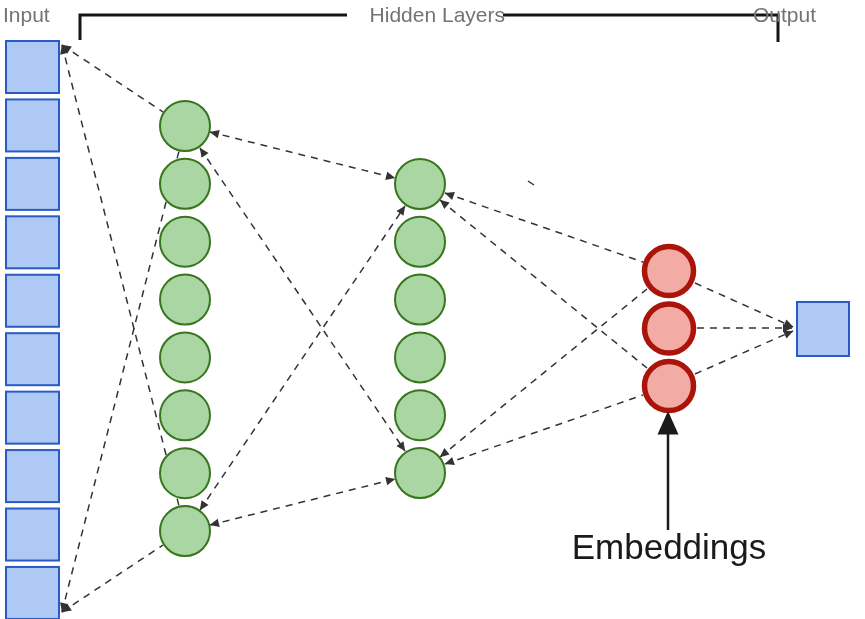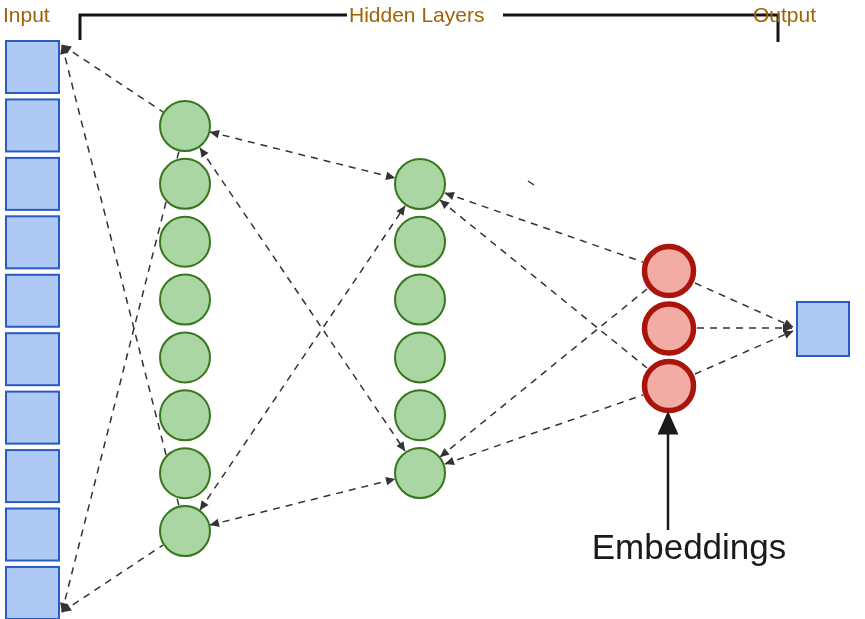--- a/index.html
+++ b/index.html
@@ -9,35 +9,34 @@
     background:#ffffff;
     font-family:"Liberation Sans", sans-serif;
     overflow:hidden;
   }
   .stage svg{position:absolute;left:0;top:0;}
   .lbl{
     position:absolute;
     top:2px;
     font-size:21px;
     line-height:26px;
-    color:#a16207;
+    color:#737373;
     white-space:nowrap;
   }
   #lbl-input{left:3px;}
-  #lbl-hidden{left:349px;width:156px;text-align:left;}
+  #lbl-hidden{left:349px;width:156px;text-align:right;}
   #lbl-output{left:753px;}
   #lbl-embeddings{
     position:absolute;
     top:527px;left:569px;width:200px;
     text-align:center;
     font-size:35px;
     line-height:40px;
     color:#1a1a1a;
     white-space:nowrap;
-    margin-left:20px;
   }
 </style>
 </head>
 <body>
 
 <div class="stage">
 
   <svg id="diagram-svg" width="865" height="619" viewBox="0 0 865 619">
     <defs>
       <marker id="ah" markerUnits="userSpaceOnUse" markerWidth="11" markerHeight="10" refX="9.5" refY="5" orient="auto-start-reverse">

